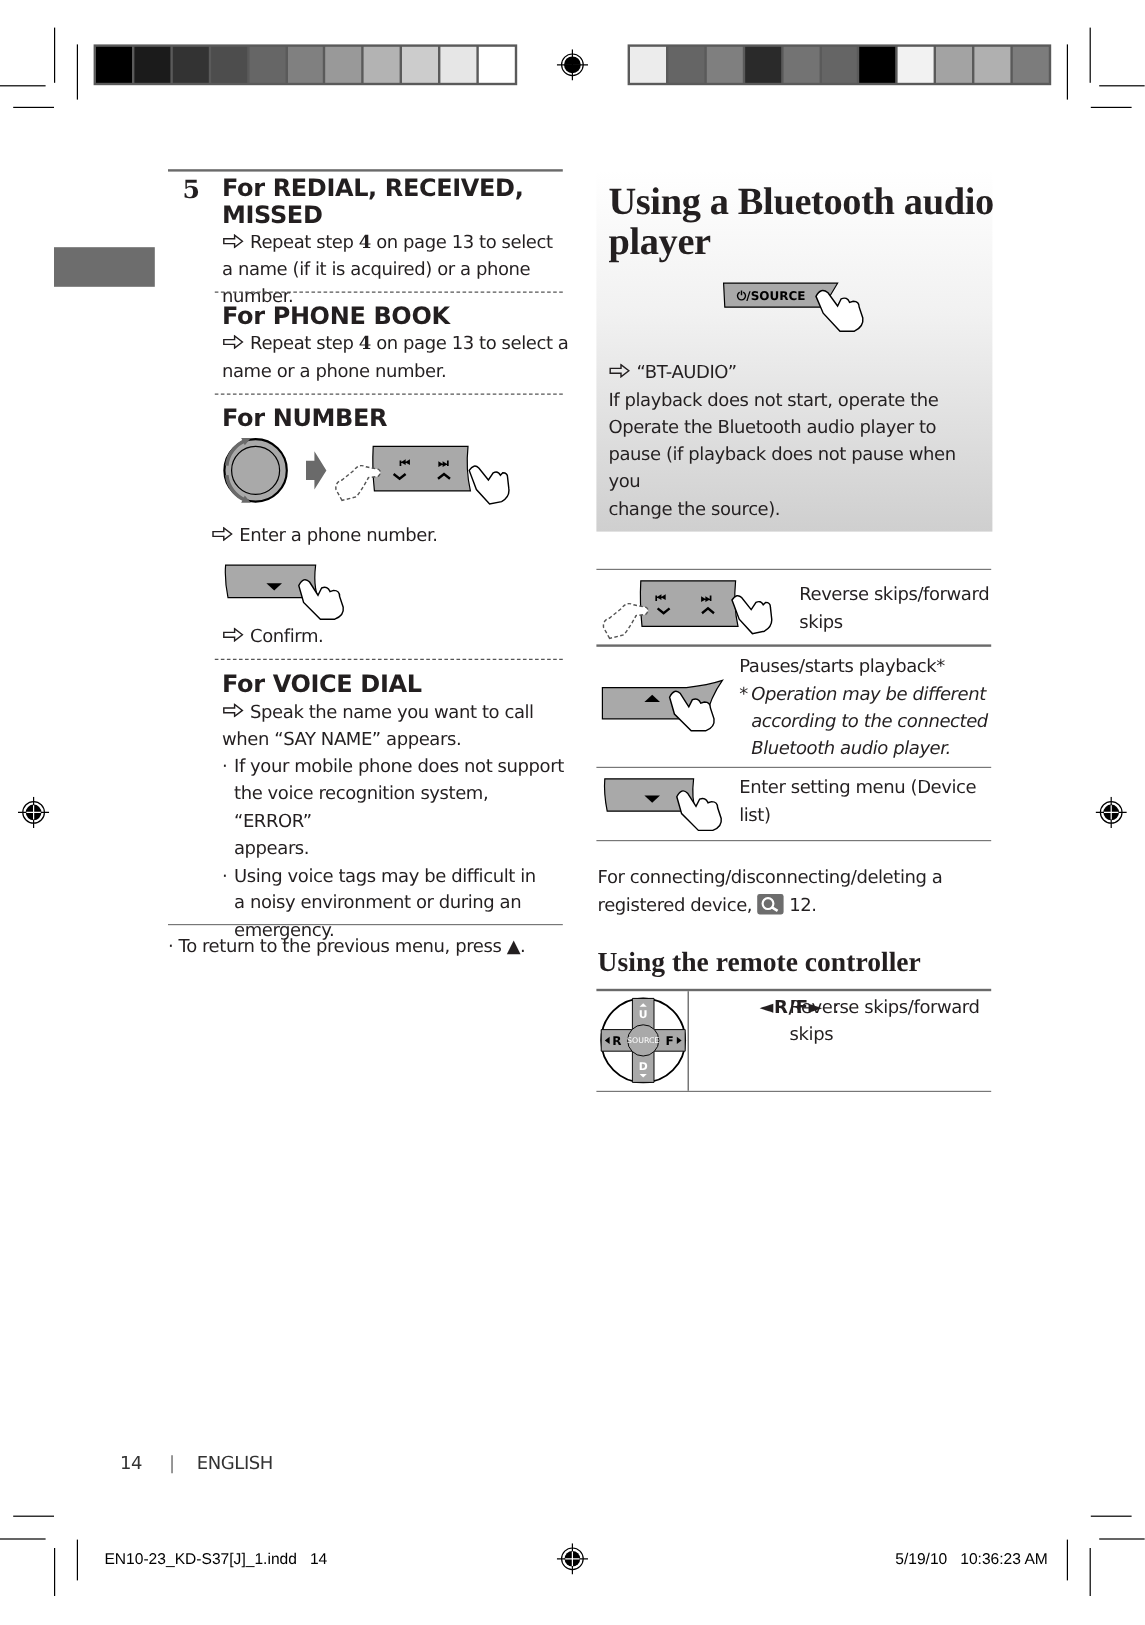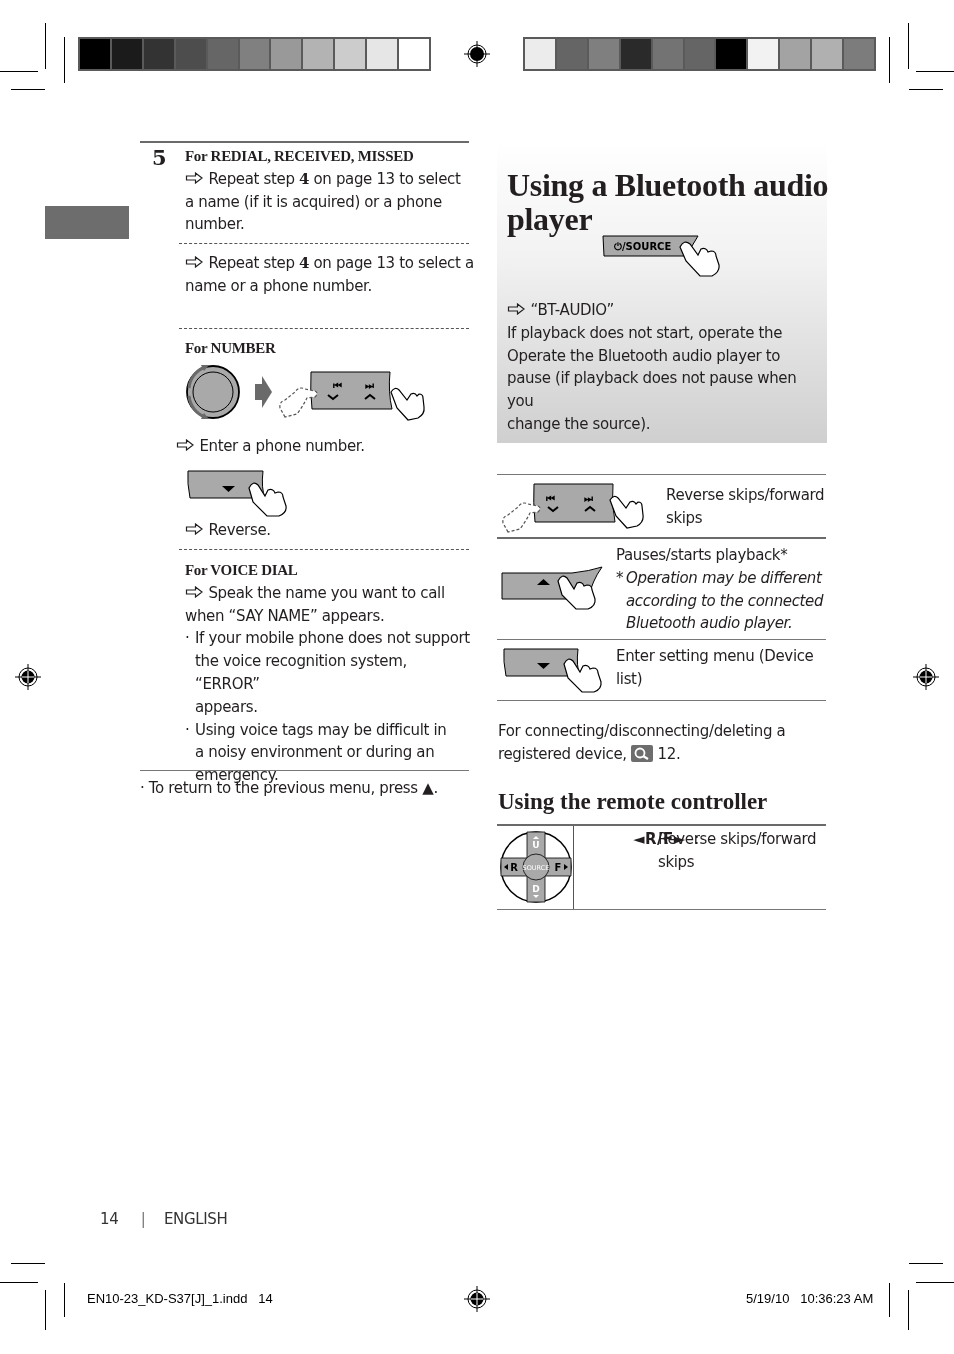--- a/index.html
+++ b/index.html
@@ -4,21 +4,21 @@
 <style>
   html, body { margin:0; padding:0; background:#fff; }
   body { width:954px; height:1354px; position:relative; overflow:hidden;
          font-family:"DejaVu Sans", sans-serif; color:#231f20; }
   .abs { position:absolute; }
   .line { position:absolute; background:#000; }
   .swatch-bar { position:absolute; top:37px; height:34px; background:#5a5a5a; padding:2px; box-sizing:border-box; display:flex; gap:2px; }
   .swatch { flex:1; height:100%; }
   .reg { position:absolute; width:26px; height:26px; }
   .body-text { font-size:15px; line-height:22.8px; font-family:"DejaVu Sans", sans-serif; letter-spacing:-0.35px; color:#231f20; }
-  .sub-head { font-weight:bold; font-size:15px; line-height:22.8px; letter-spacing:-0.3px;font-family:Liberation Serif, serif; }
+  .sub-head { font-weight:bold; font-size:20px; line-height:22.8px; letter-spacing:-0.3px; }
   .step-num { font-family:"DejaVu Serif", serif; font-weight:bold; font-size:21px; }
   .dash { position:absolute; height:0; border-top:1px dashed #555; }
   .arrow { display:inline-block; width:19px; }
   .serif-bold { font-family:"DejaVu Serif", serif; font-weight:bold; }
   .h1 { font-family:"Liberation Serif", serif; font-weight:bold; font-size:32px; line-height:34px; letter-spacing:-0.3px; }
   .h2 { font-family:"Liberation Serif", serif; font-weight:bold; font-size:23px; }
   .gray-box { position:absolute; left:497px; top:142px; width:330px; height:301px;
               background:linear-gradient(to bottom,#ffffff 0%,#f1f1f1 40%,#cfcfcf 100%); }
   .rule { position:absolute; height:2px; background:#6a6a6a; }
   .rule1 { position:absolute; height:1px; background:#777; }
@@ -121,20 +121,21 @@
   <div class="sub-head">For REDIAL, RECEIVED, MISSED</div>
   <div><svg class="arrow" width="18" height="12" viewBox="0 0 18 12">
         <path d="M1 4 H10 V1 L16.5 6 L10 11 V8 H1 Z" fill="none" stroke="#231f20" stroke-width="1.2"></path>
       </svg><span> Repeat step </span><span class="serif-bold">4</span><span> on page 13 to select</span></div>
   <div>a name (if it is acquired) or a phone</div>
   <div>number.</div>
 </div>
 <div class="dash" style="left:179px;top:243px;width:290px;"></div>
 
 <div class="abs body-text" style="left:185px;top:252px;width:290px;">
+  <div class="sub-head">For PHONE BOOK</div>
   <div><svg class="arrow" width="18" height="12" viewBox="0 0 18 12">
         <path d="M1 4 H10 V1 L16.5 6 L10 11 V8 H1 Z" fill="none" stroke="#231f20" stroke-width="1.2"></path>
       </svg><span> Repeat step </span><span class="serif-bold">4</span><span> on page 13 to select a</span></div>
   <div>name or a phone number.</div>
 </div>
 <div class="dash" style="left:179px;top:328px;width:290px;"></div>
 
 <div class="abs body-text sub-head" style="left:185px;top:337px;">For NUMBER</div>
 
 <svg class="abs" style="left:183px;top:362px;" width="245" height="62" viewBox="0 0 245 62">
@@ -166,21 +167,21 @@
 
 <svg class="abs" style="left:185px;top:468px;" width="110" height="50" viewBox="0 0 110 50">
   <path d="M3 3 H78 Q76 20 80 30 H5 Q2 15 3 3 Z" fill="#a9a9a9" stroke="#000" stroke-width="1"></path>
   <path d="M37 18 L50 18 L43.5 24 Z" fill="#000"></path>
   <path d="M64 20 Q68 12 73 17 L80 28 L83 22 Q88 20 90 25 L93 24 Q98 24 98 29 L101 38 Q102 45 94 48 L82 48 L68 34 Z" fill="#fff" stroke="#000" stroke-width="1.2"></path>
 </svg>
 
 <div class="abs body-text" style="left:185px;top:519px;">
   <svg class="arrow" width="18" height="12" viewBox="0 0 18 12">
       <path d="M1 4 H10 V1 L16.5 6 L10 11 V8 H1 Z" fill="none" stroke="#231f20" stroke-width="1.2"></path>
-    </svg><span> Reverse.</span>
+    </svg><span> Confirm.</span>
 </div>
 <div class="dash" style="left:179px;top:549px;width:290px;"></div>
 
 <div class="abs body-text" style="left:185px;top:559px;width:285px;">
   <div class="sub-head">For VOICE DIAL</div>
   <div><svg class="arrow" width="18" height="12" viewBox="0 0 18 12">
         <path d="M1 4 H10 V1 L16.5 6 L10 11 V8 H1 Z" fill="none" stroke="#231f20" stroke-width="1.2"></path>
       </svg><span> Speak the name you want to call</span></div>
   <div>when “SAY NAME” appears.</div>
   <div style="position:relative;padding-left:10px;">
@@ -196,21 +197,21 @@
     <div>emergency.</div>
   </div>
 </div>
 
 <div class="rule1" style="left:140px;top:770px;width:329px;"></div>
 <div class="abs body-text" style="left:140px;top:777px;text-align:right;">
   <span>· </span><span>To return to the previous menu, press ▲.</span>
 </div>
 
 <div class="gray-box"></div>
-<div class="abs h1" style="left:507px;top:168px;">
+<div class="abs h1" style="left:507px;top:150px;">
   <div>Using a Bluetooth audio</div>
   <div>player</div>
 </div>
 
 <svg class="abs" style="left:600px;top:233px;" width="125" height="48" viewBox="0 0 125 48">
   <path d="M3 3 H98 L86 23 H4 Z" fill="#a9a9a9" stroke="#000" stroke-width="1"></path>
   <text x="14" y="17" font-size="10" font-family="DejaVu Sans, sans-serif" font-weight="bold" fill="#000">⏻/SOURCE</text>
   <path d="M80 14 Q84 6 90 11 L98 22 L101 16 Q106 14 108 19 L111 18 Q116 18 116 23 L119 32 Q120 39 112 43 L100 43 L86 28 Z" fill="#fff" stroke="#000" stroke-width="1.2"></path>
 </svg>
 

